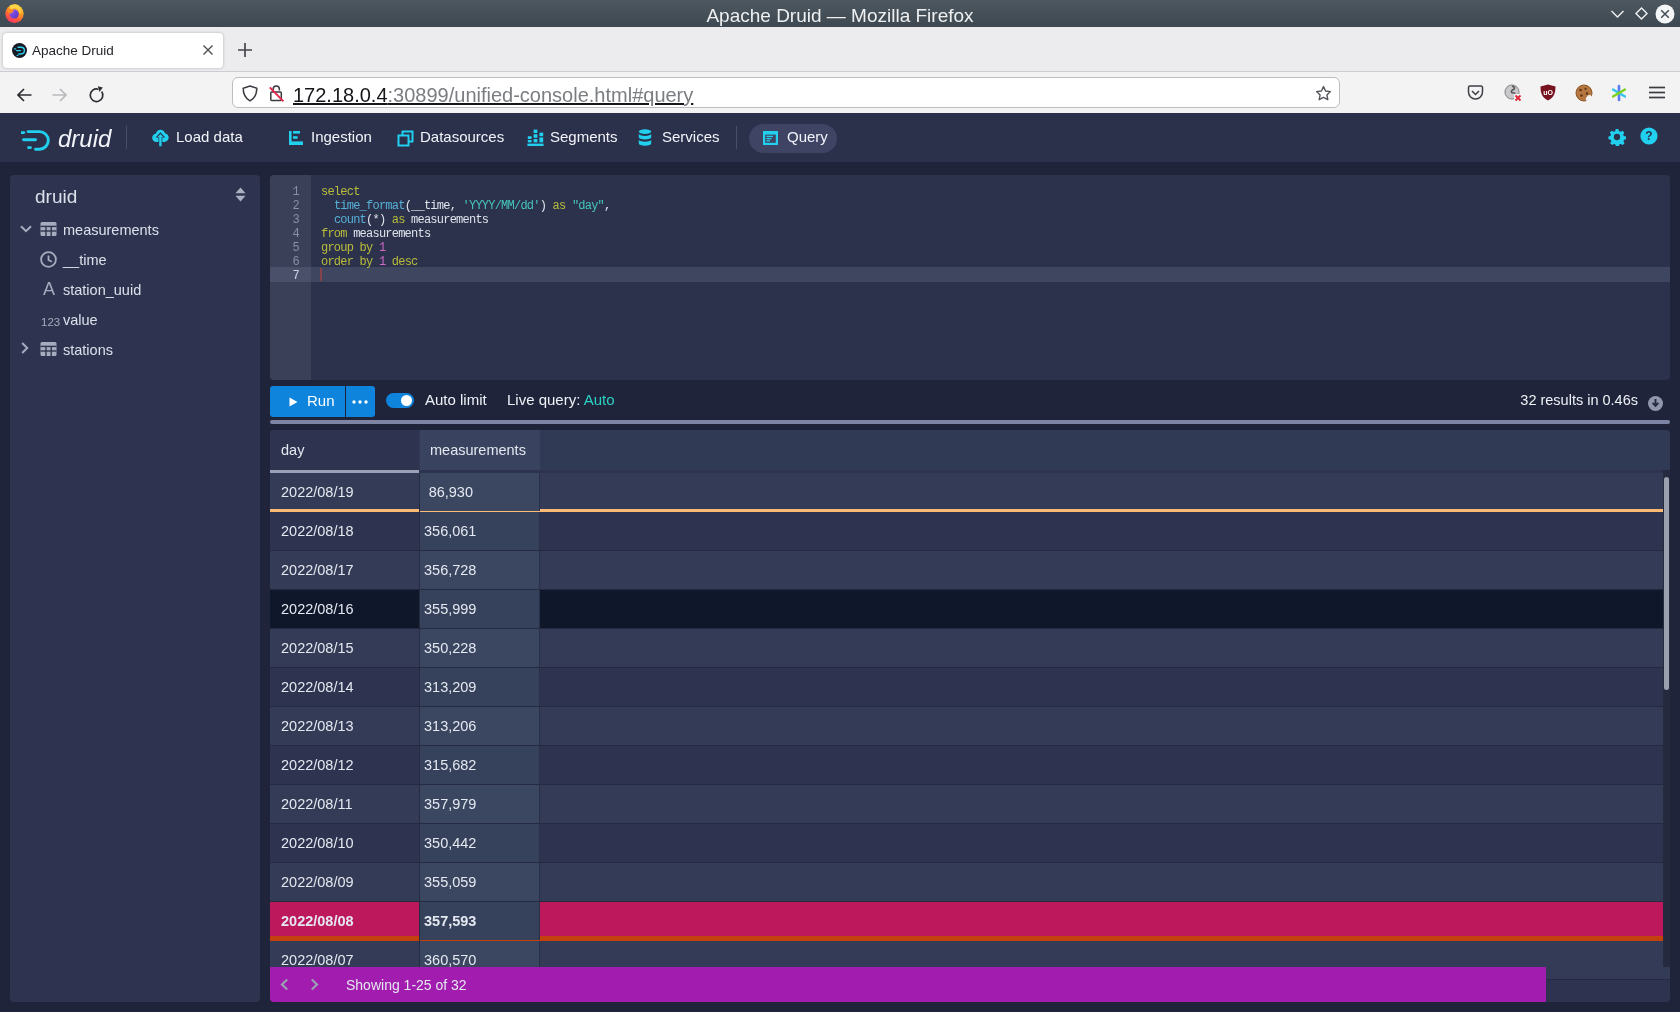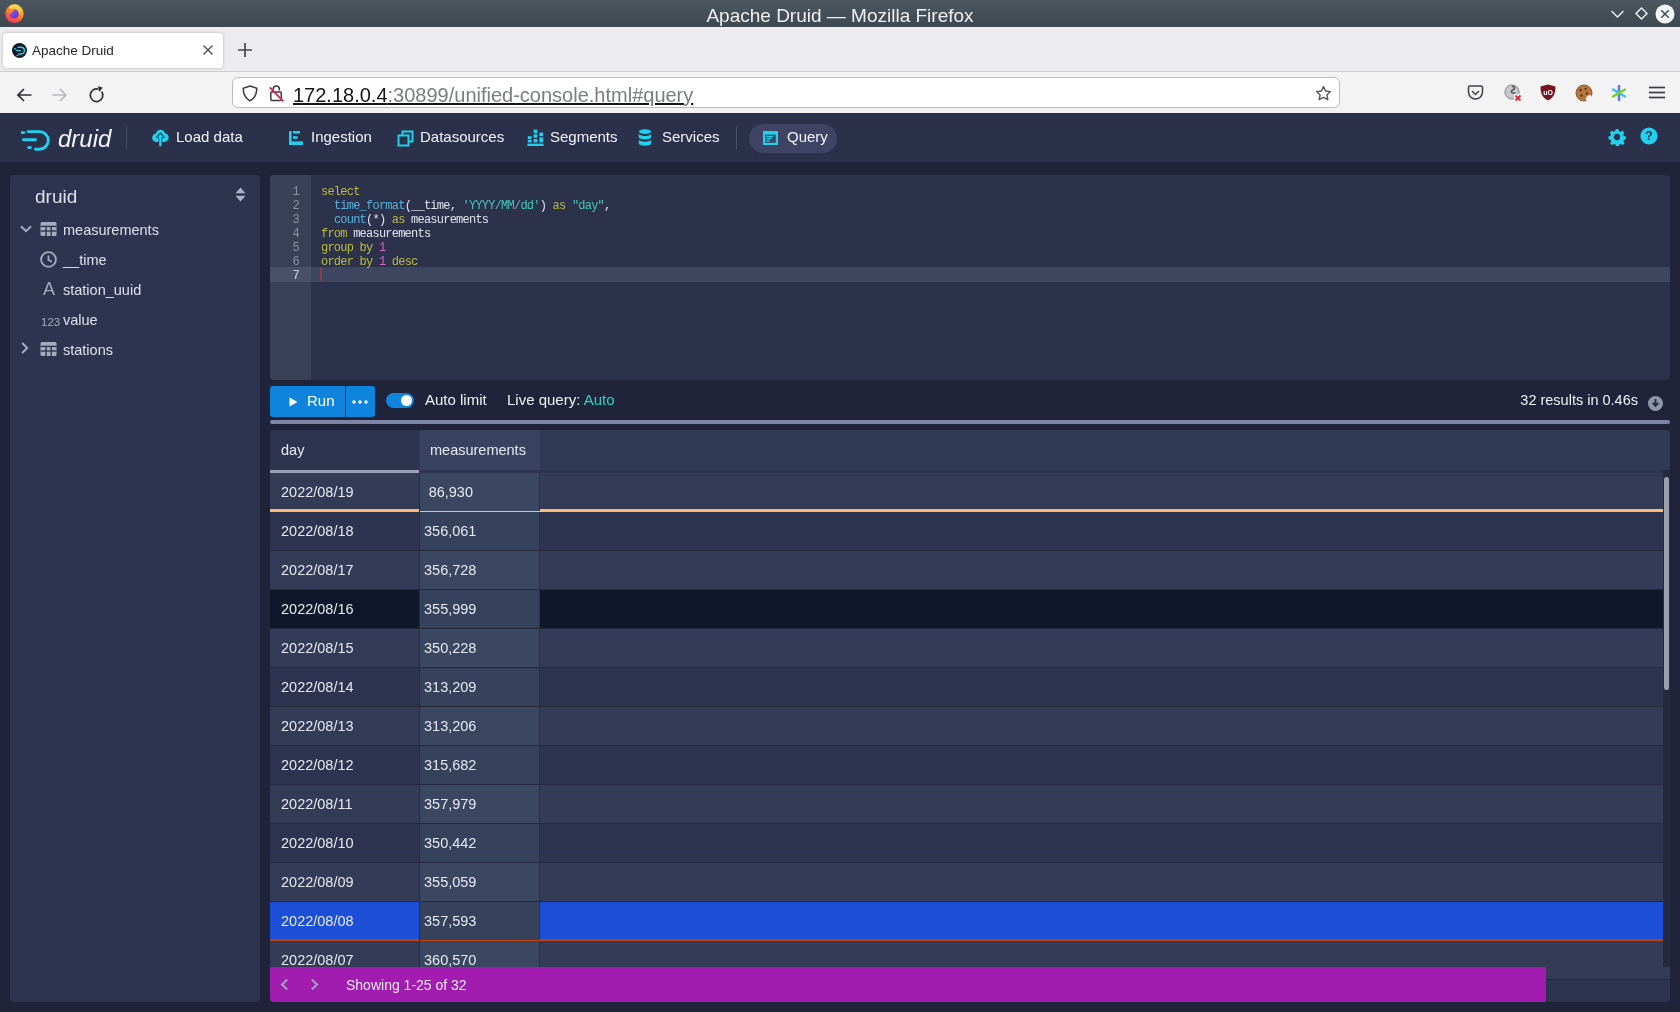--- a/index.html
+++ b/index.html
@@ -413,21 +413,21 @@
       <div class="abs" style="left:150px;top:0;width:120px;height:38px;background:#36415b;border-right:1px solid #2b3048;"></div>
       <div class="cday">2022/08/10</div>
       <div class="cmeas">350,442</div>
     </div>
     <div class="trow" style="top:433px;background:#343b56;border-bottom:1px solid #262a40;">
       <div class="abs" style="left:149px;top:0;width:1px;height:39px;background:#272b40;"></div>
       <div class="abs" style="left:150px;top:0;width:120px;height:38px;background:#3b4761;border-right:1px solid #2b3048;"></div>
       <div class="cday">2022/08/09</div>
       <div class="cmeas">355,059</div>
     </div>
-    <div class="trow" style="top:472px;background:#1d4ed8;border-bottom:2px solid #c2410c;">
+    <div class="trow" style="top:472px;background:#be185d;border-bottom:5px solid #c2410c;font-weight:bold;">
       <div class="abs" style="left:149px;top:0;width:1px;height:39px;background:#272b40;"></div>
       <div class="abs" style="left:150px;top:0;width:120px;height:38px;background:#36415b;border-right:1px solid #2b3048;"></div>
       <div class="cday">2022/08/08</div>
       <div class="cmeas">357,593</div>
     </div>
     <div class="trow" style="top:511px;background:#343b56;border-bottom:1px solid #262a40;">
       <div class="abs" style="left:149px;top:0;width:1px;height:39px;background:#272b40;"></div>
       <div class="abs" style="left:150px;top:0;width:120px;height:38px;background:#3b4761;border-right:1px solid #2b3048;"></div>
       <div class="cday">2022/08/07</div>
       <div class="cmeas">360,570</div>

